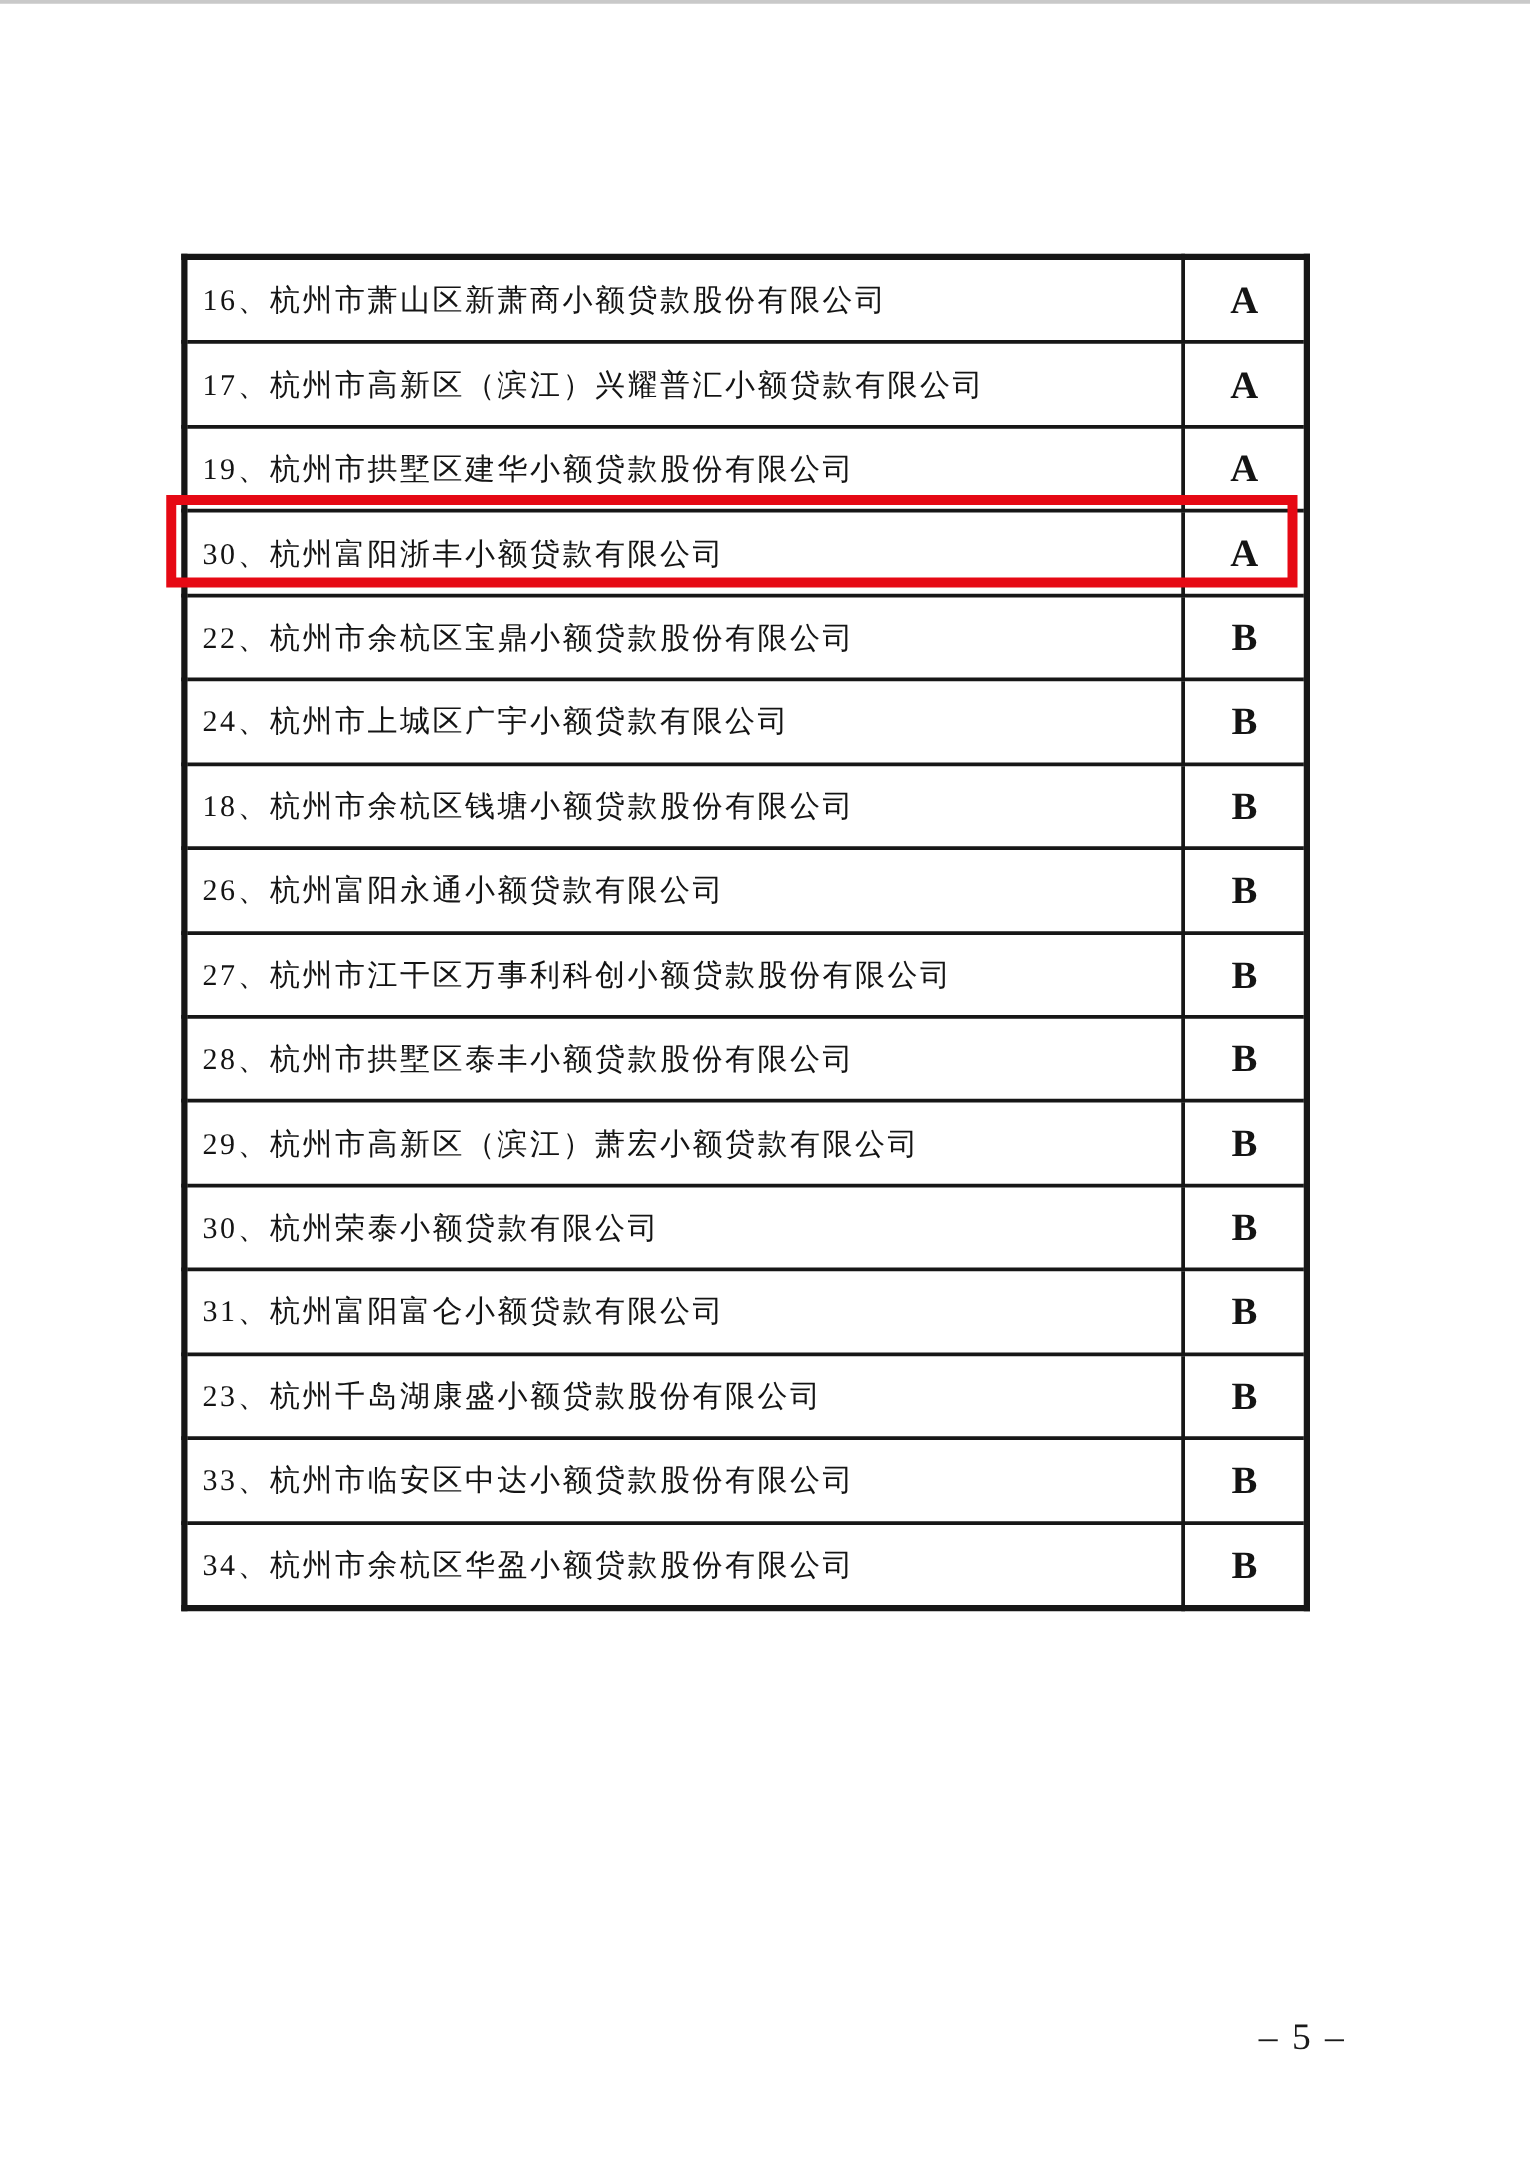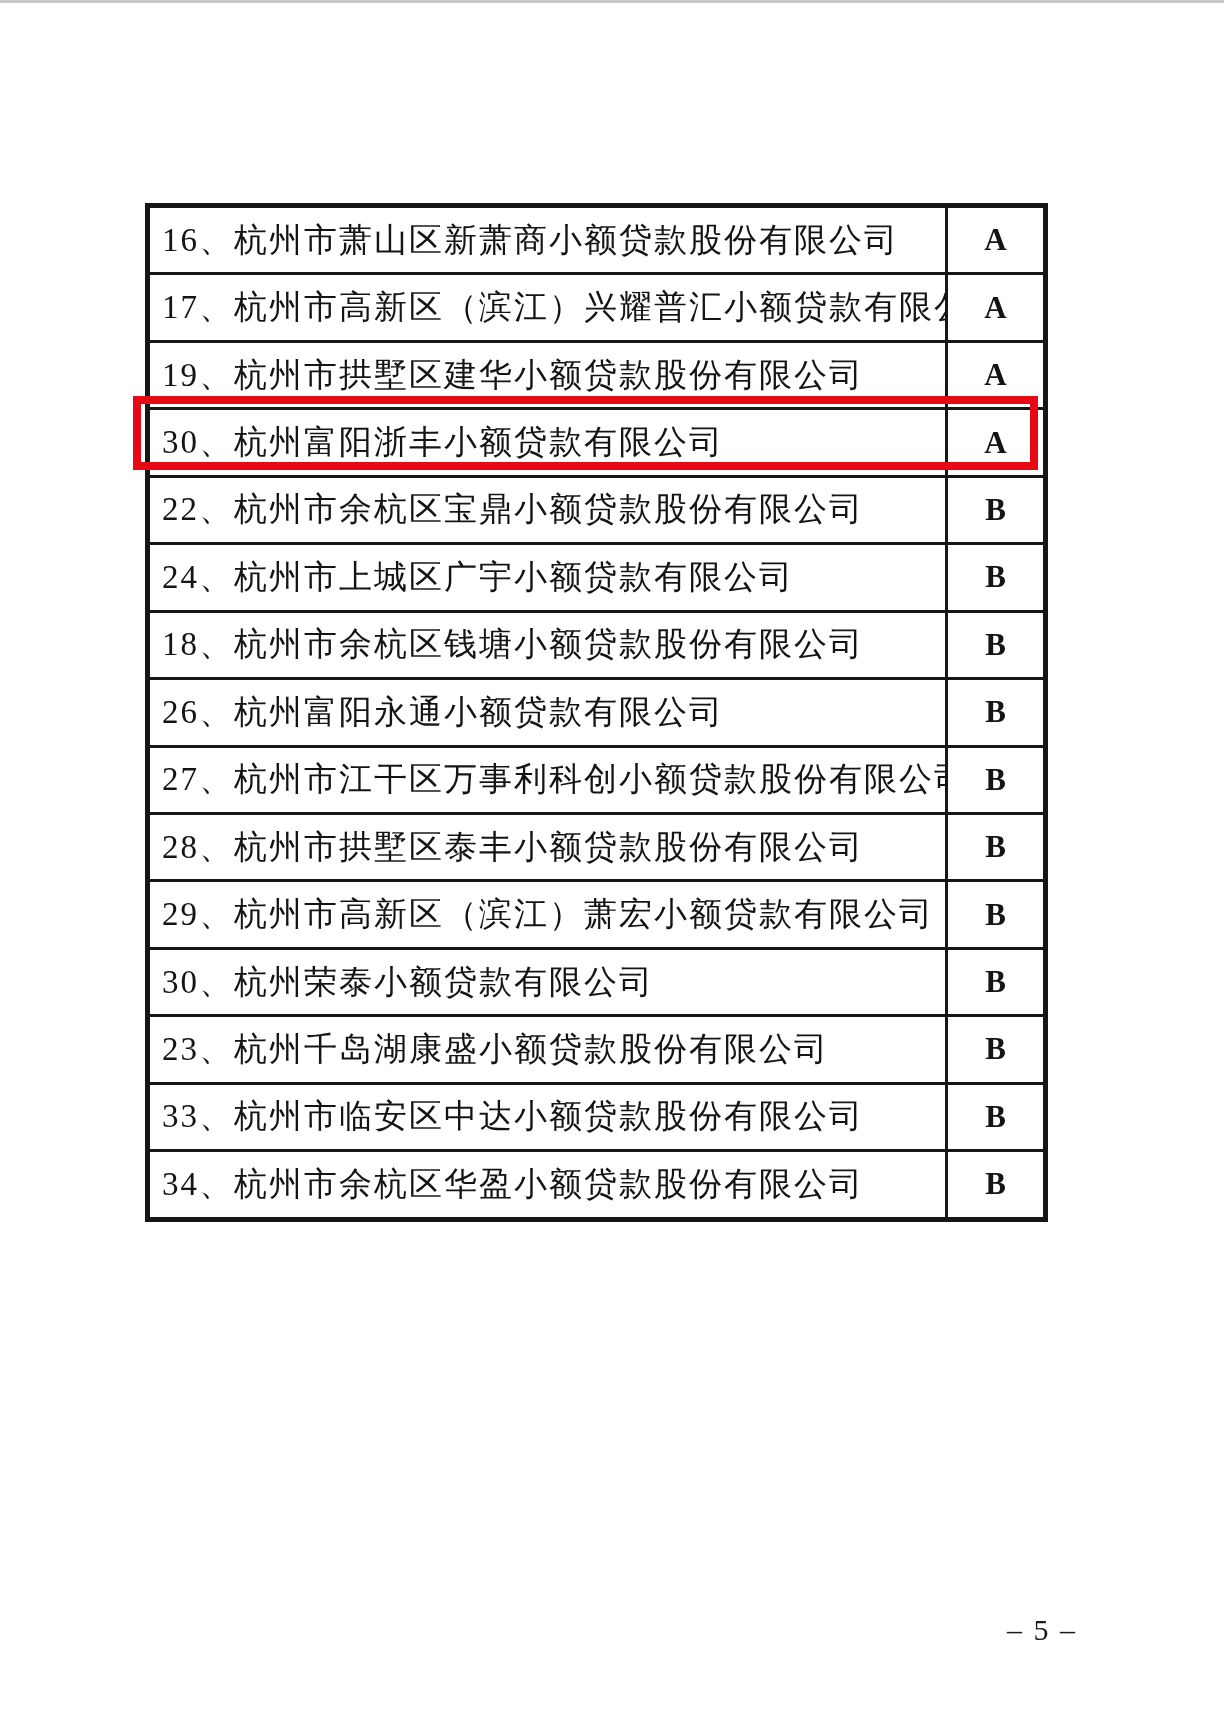--- a/index.html
+++ b/index.html
@@ -34,21 +34,21 @@
     border: 5px solid #161616;
   }
   table.rating-table td {
     border: 3px solid #161616;
     height: 64.45px;
     overflow: hidden;
     white-space: nowrap;
   }
   td.name-cell {
     padding: 0 4px 0 12px;
-    font-size: 33px;
+    font-size: 24px;
     letter-spacing: 2px;
     vertical-align: middle;
   }
   td.grade-cell {
     width: 95px;
     text-align: center;
     vertical-align: middle;
     font-weight: bold;
     font-size: 31px;
     letter-spacing: 0;
@@ -124,20 +124,24 @@
         </tr>
         <tr>
           <td class="name-cell">29、杭州市高新区（滨江）萧宏小额贷款有限公司</td>
           <td class="grade-cell">B</td>
         </tr>
         <tr>
           <td class="name-cell">30、杭州荣泰小额贷款有限公司</td>
           <td class="grade-cell">B</td>
         </tr>
         <tr>
+          <td class="name-cell">31、杭州富阳富仑小额贷款有限公司</td>
+          <td class="grade-cell">B</td>
+        </tr>
+        <tr>
           <td class="name-cell">23、杭州千岛湖康盛小额贷款股份有限公司</td>
           <td class="grade-cell">B</td>
         </tr>
         <tr>
           <td class="name-cell">33、杭州市临安区中达小额贷款股份有限公司</td>
           <td class="grade-cell">B</td>
         </tr>
         <tr>
           <td class="name-cell">34、杭州市余杭区华盈小额贷款股份有限公司</td>
           <td class="grade-cell">B</td>

